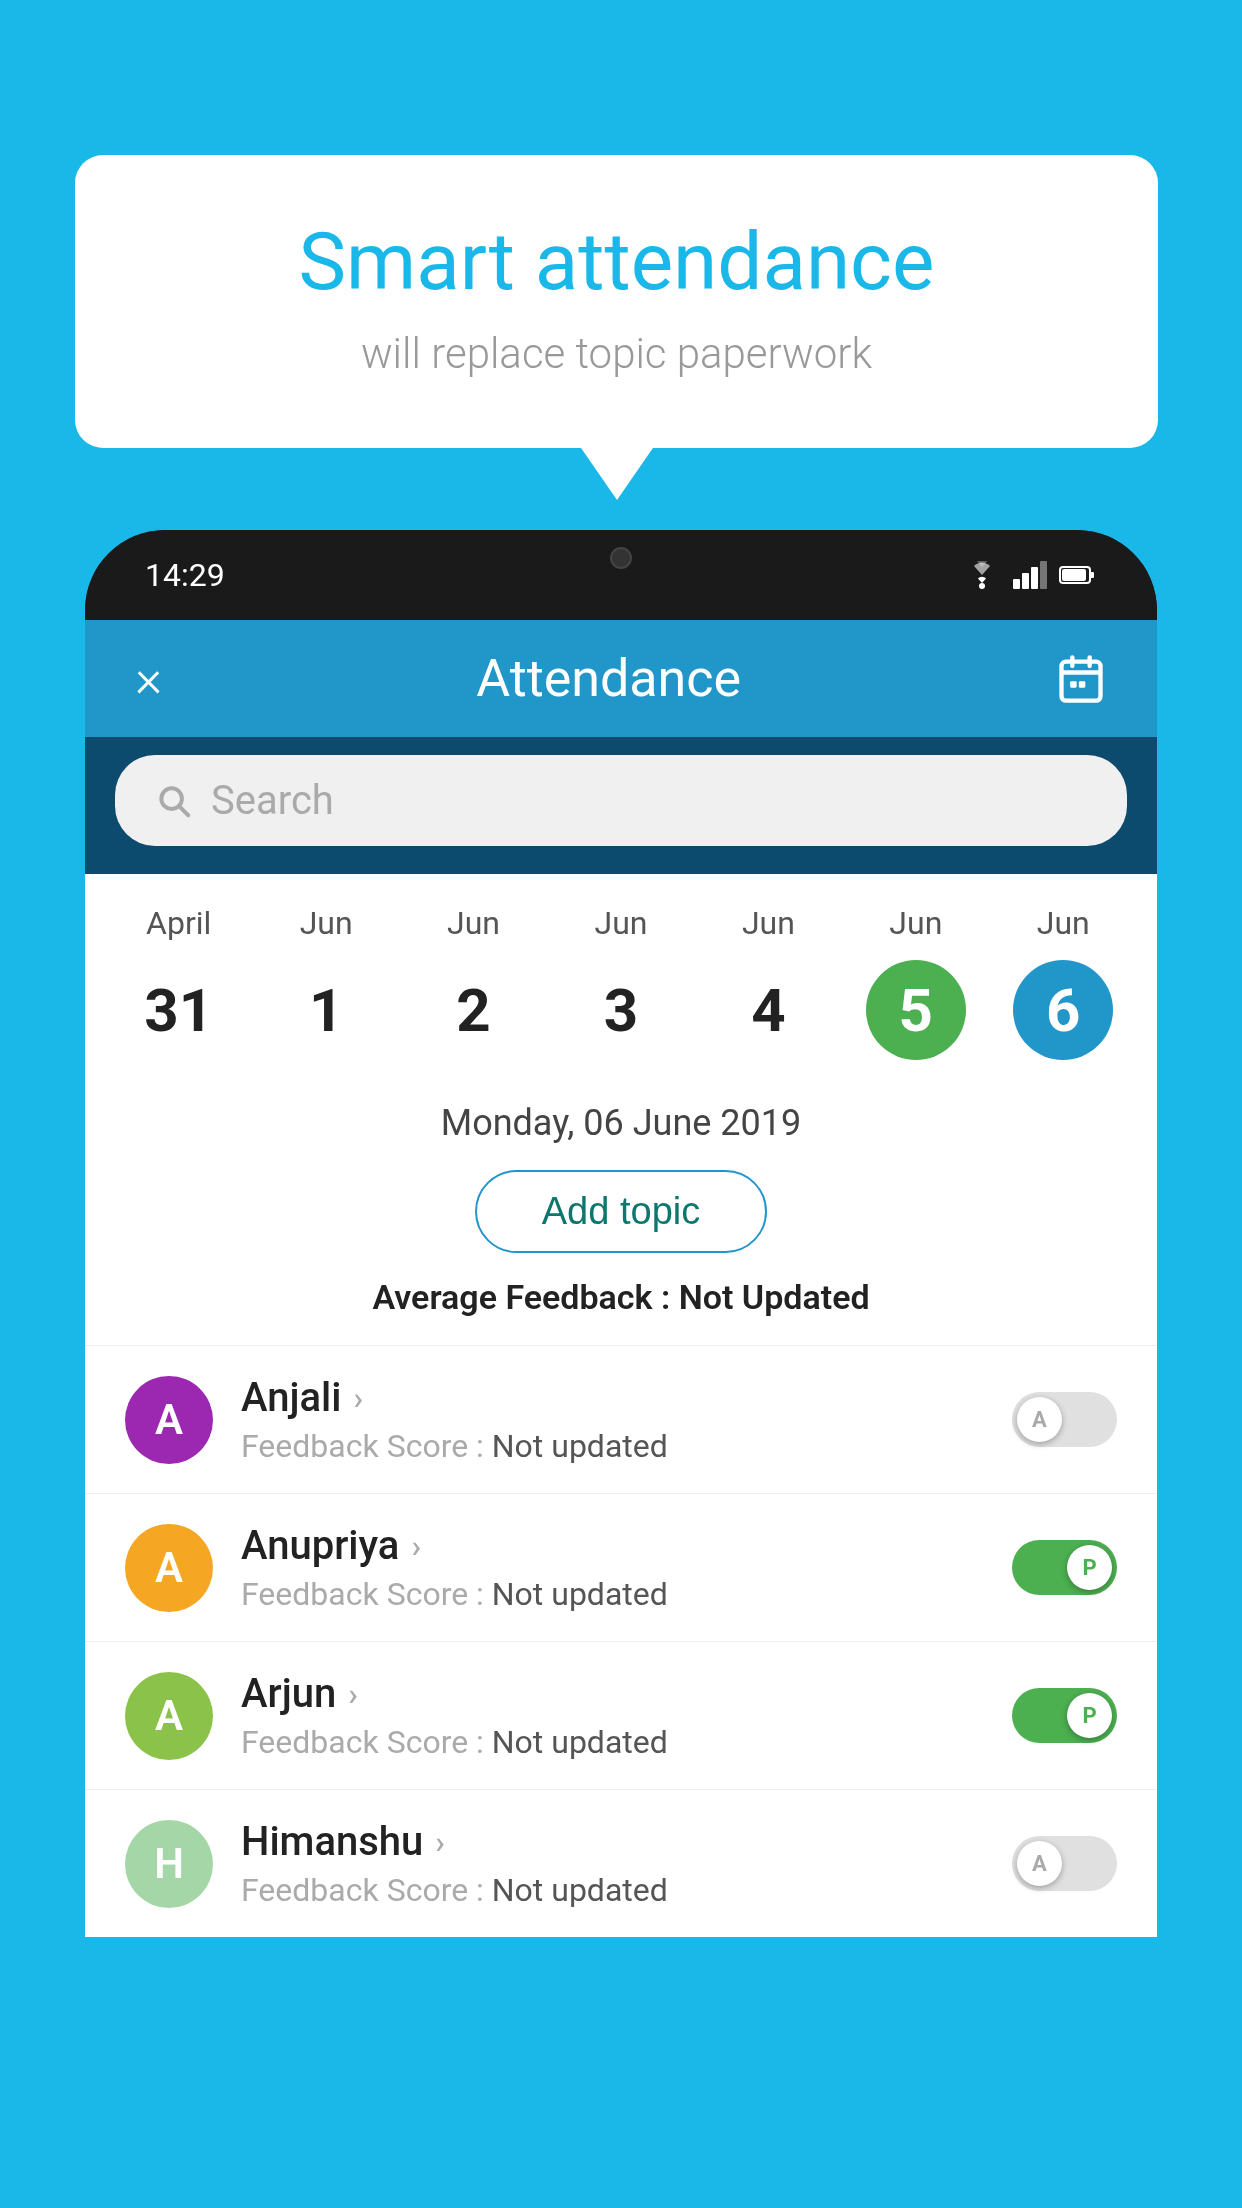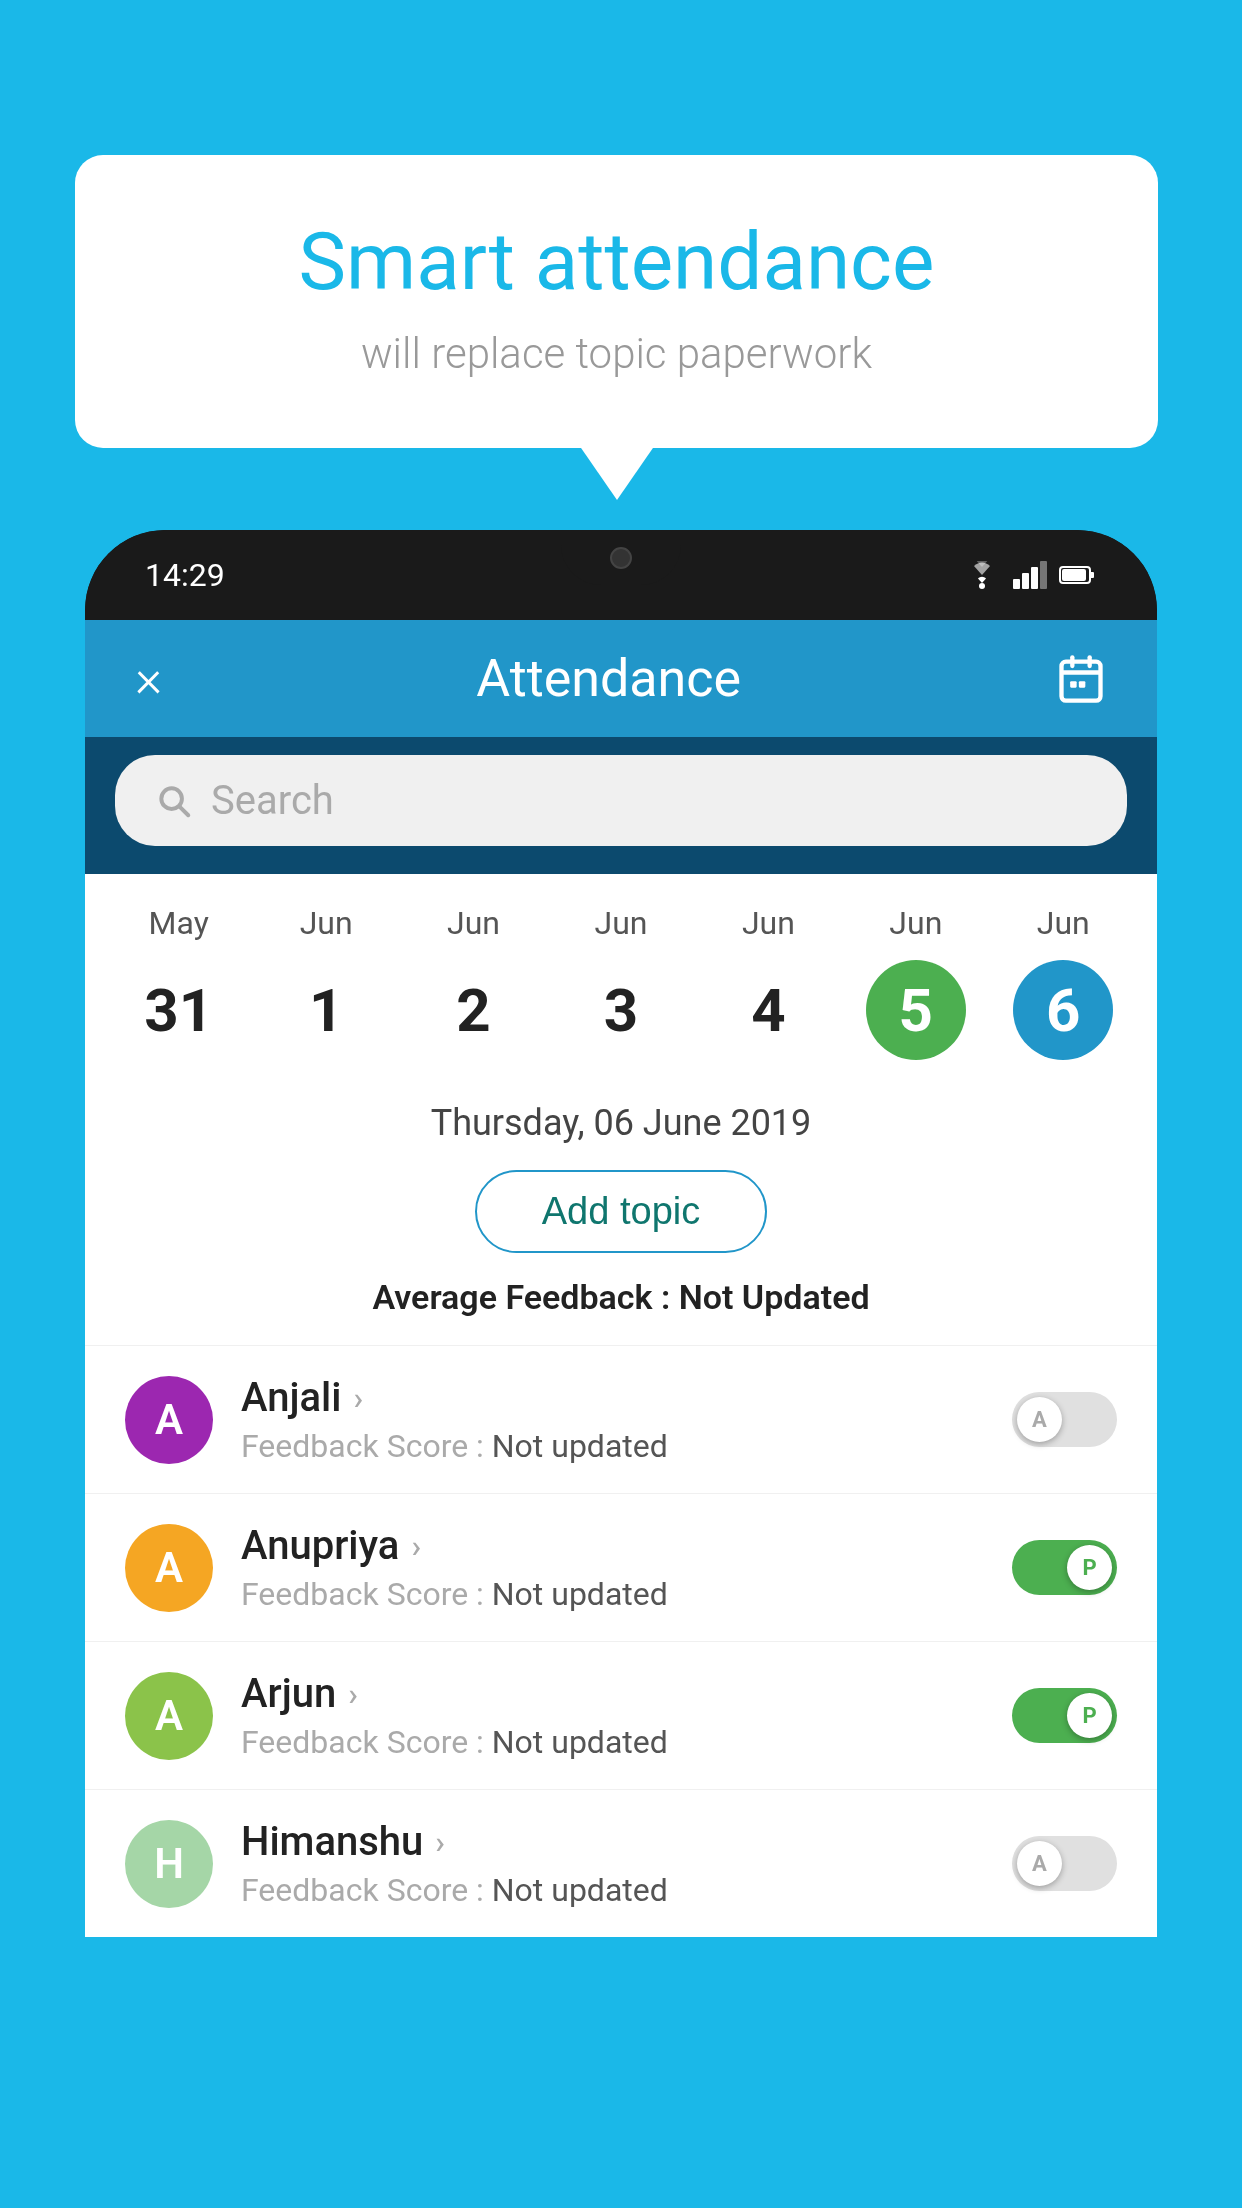--- a/index.html
+++ b/index.html
@@ -417,21 +417,21 @@
           <svg width="38" height="38" viewBox="0 0 24 24" fill="none" stroke="#aaa" stroke-width="2.5">
             <circle cx="10.5" cy="10.5" r="6.5"></circle>
             <line x1="15.5" y1="15.5" x2="21" y2="21" stroke-linecap="round"></line>
           </svg>
           <span class="search-text">Search</span>
         </div>
       </div>
 
       <div class="calendar-strip" id="calendar-strip">
       <div class="cal-day">
-            <div class="cal-month">May</div>
+            <div class="cal-month">April</div>
             <div class="cal-date">31</div>
           </div>
           <div class="cal-day">
             <div class="cal-month">Jun</div>
             <div class="cal-date">1</div>
           </div>
           <div class="cal-day">
             <div class="cal-month">Jun</div>
             <div class="cal-date">2</div>
           </div>
@@ -446,21 +446,21 @@
           <div class="cal-day">
             <div class="cal-month">Jun</div>
             <div class="cal-date today">5</div>
           </div>
           <div class="cal-day">
             <div class="cal-month">Jun</div>
             <div class="cal-date selected">6</div>
           </div>
         </div>
 
-      <div class="date-display">Thursday, 06 June 2019</div>
+      <div class="date-display">Monday, 06 June 2019</div>
 
       <div class="add-topic-container">
         <button class="add-topic-btn">Add topic</button>
       </div>
 
       <div class="avg-feedback">
         <span>Average Feedback : </span><span>Not Updated</span>
       </div>
 
       <div class="student-list" id="student-list">

